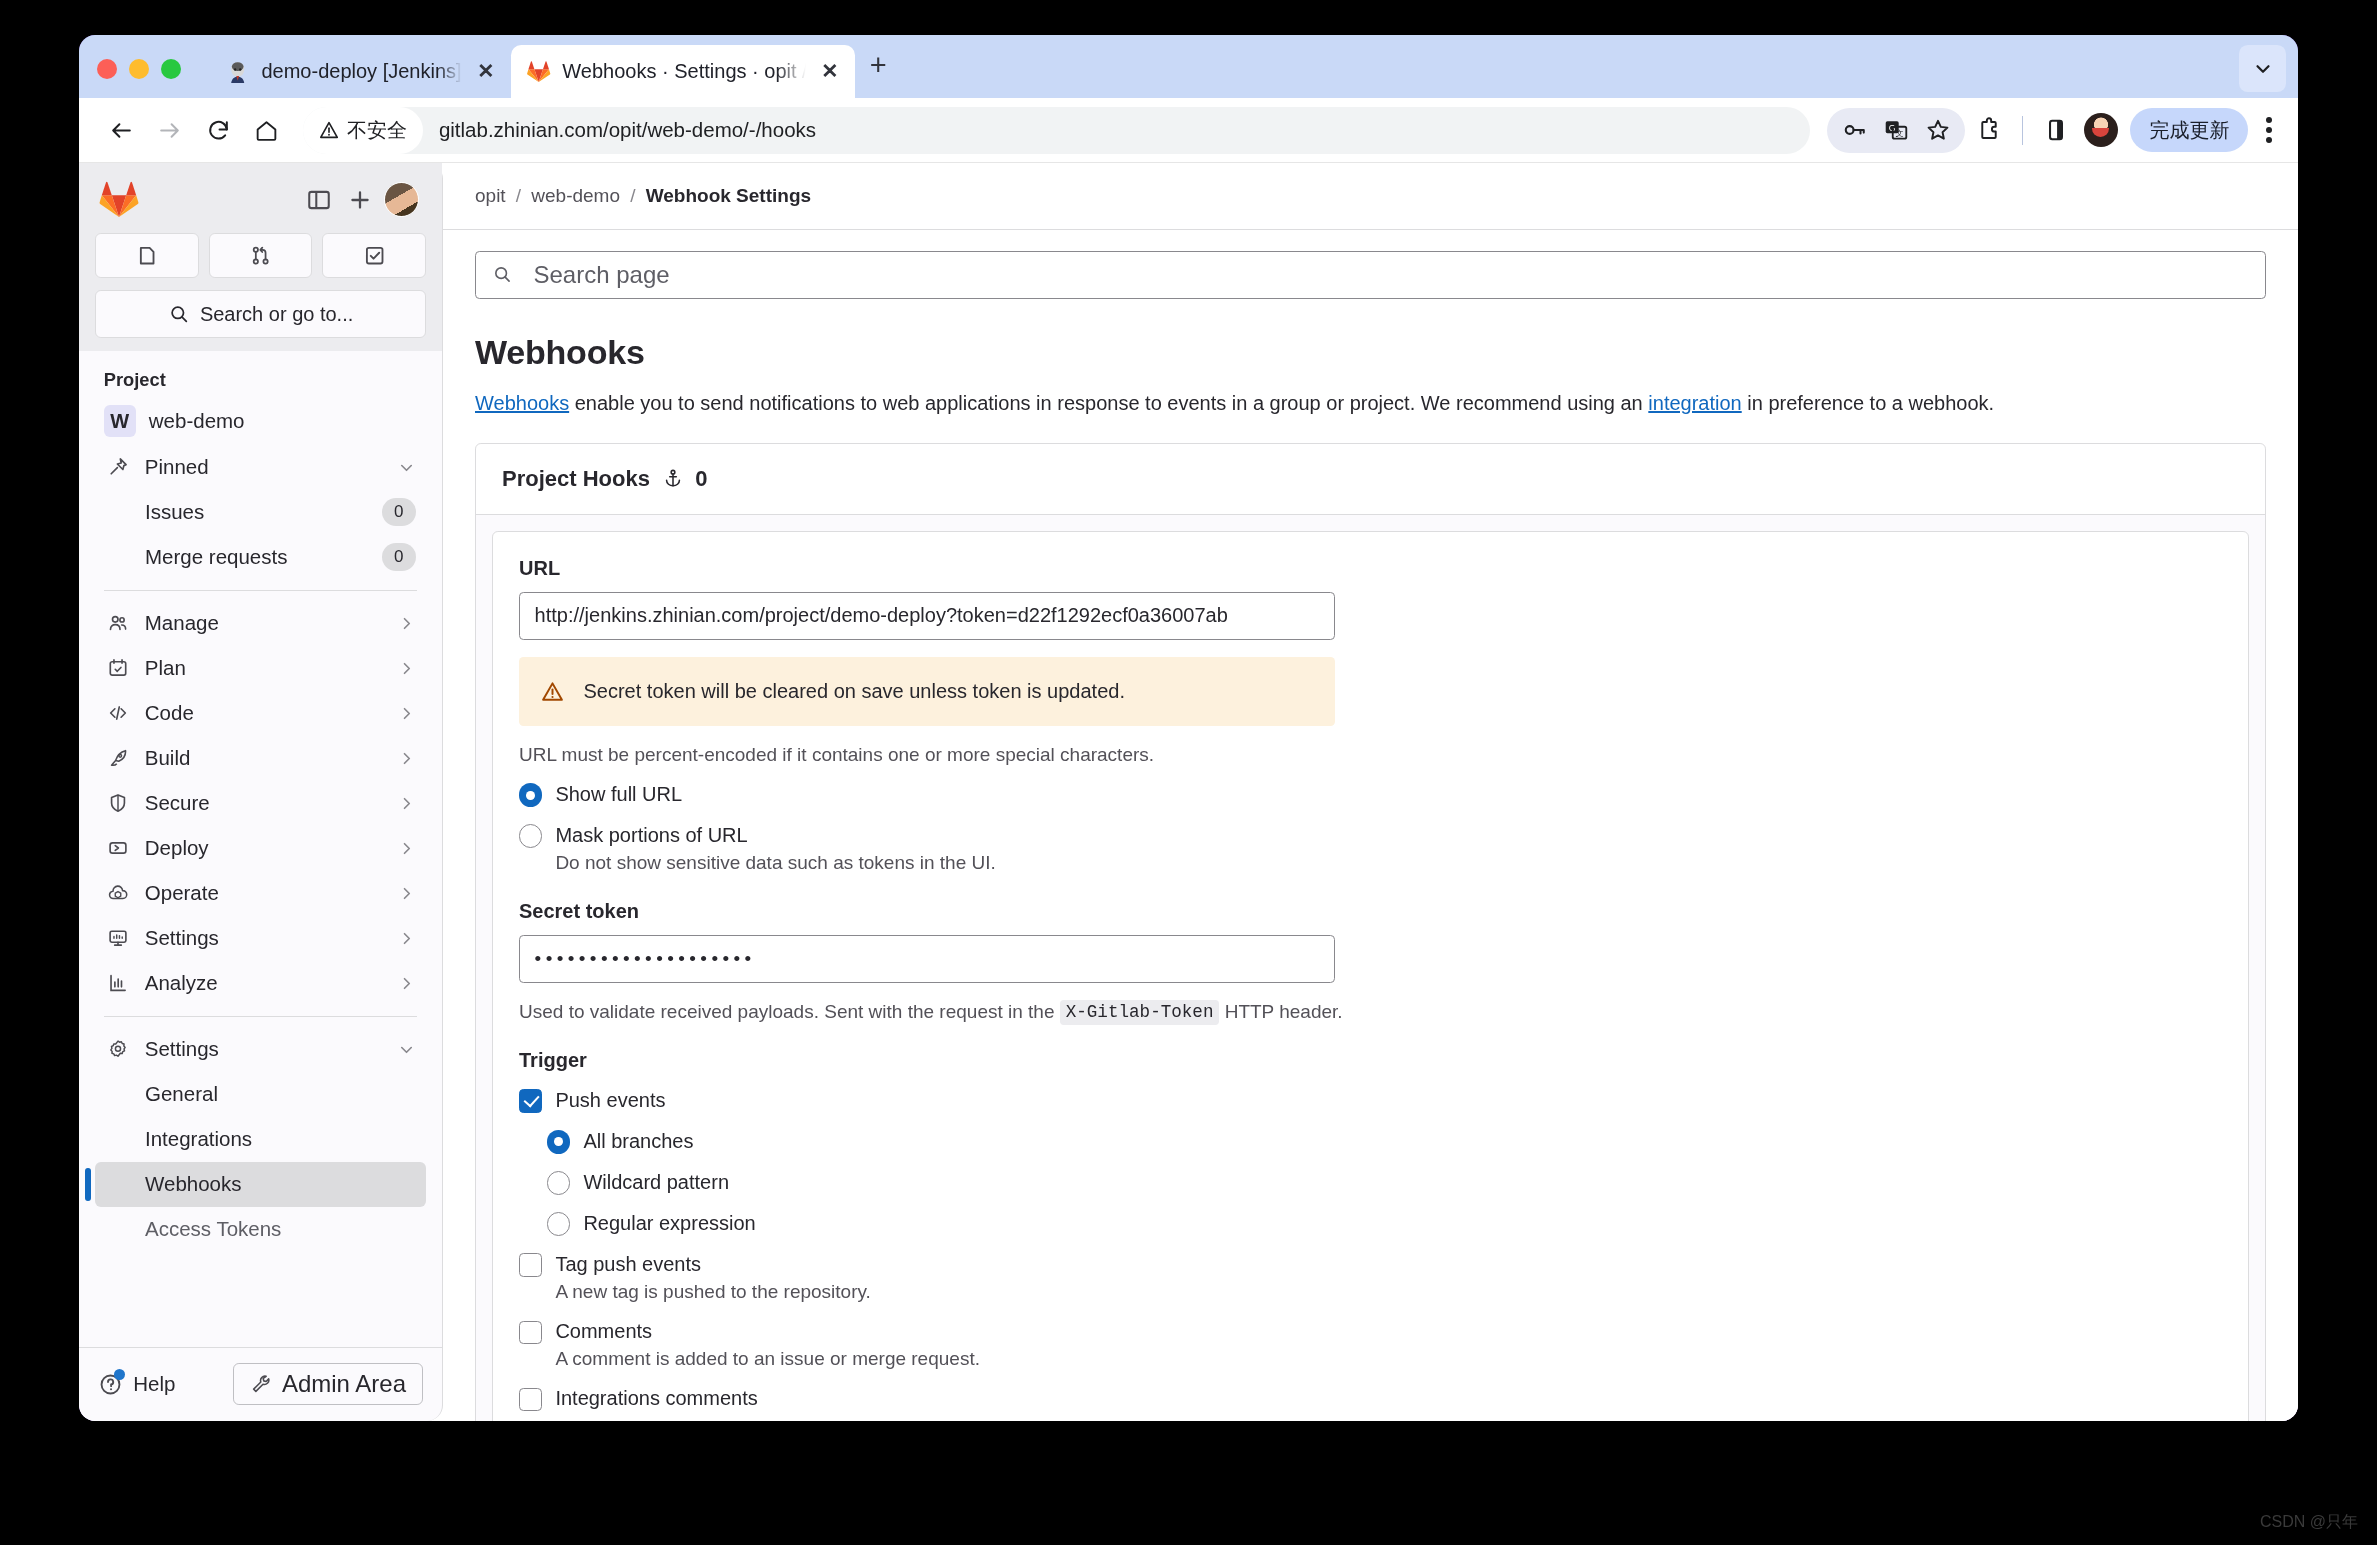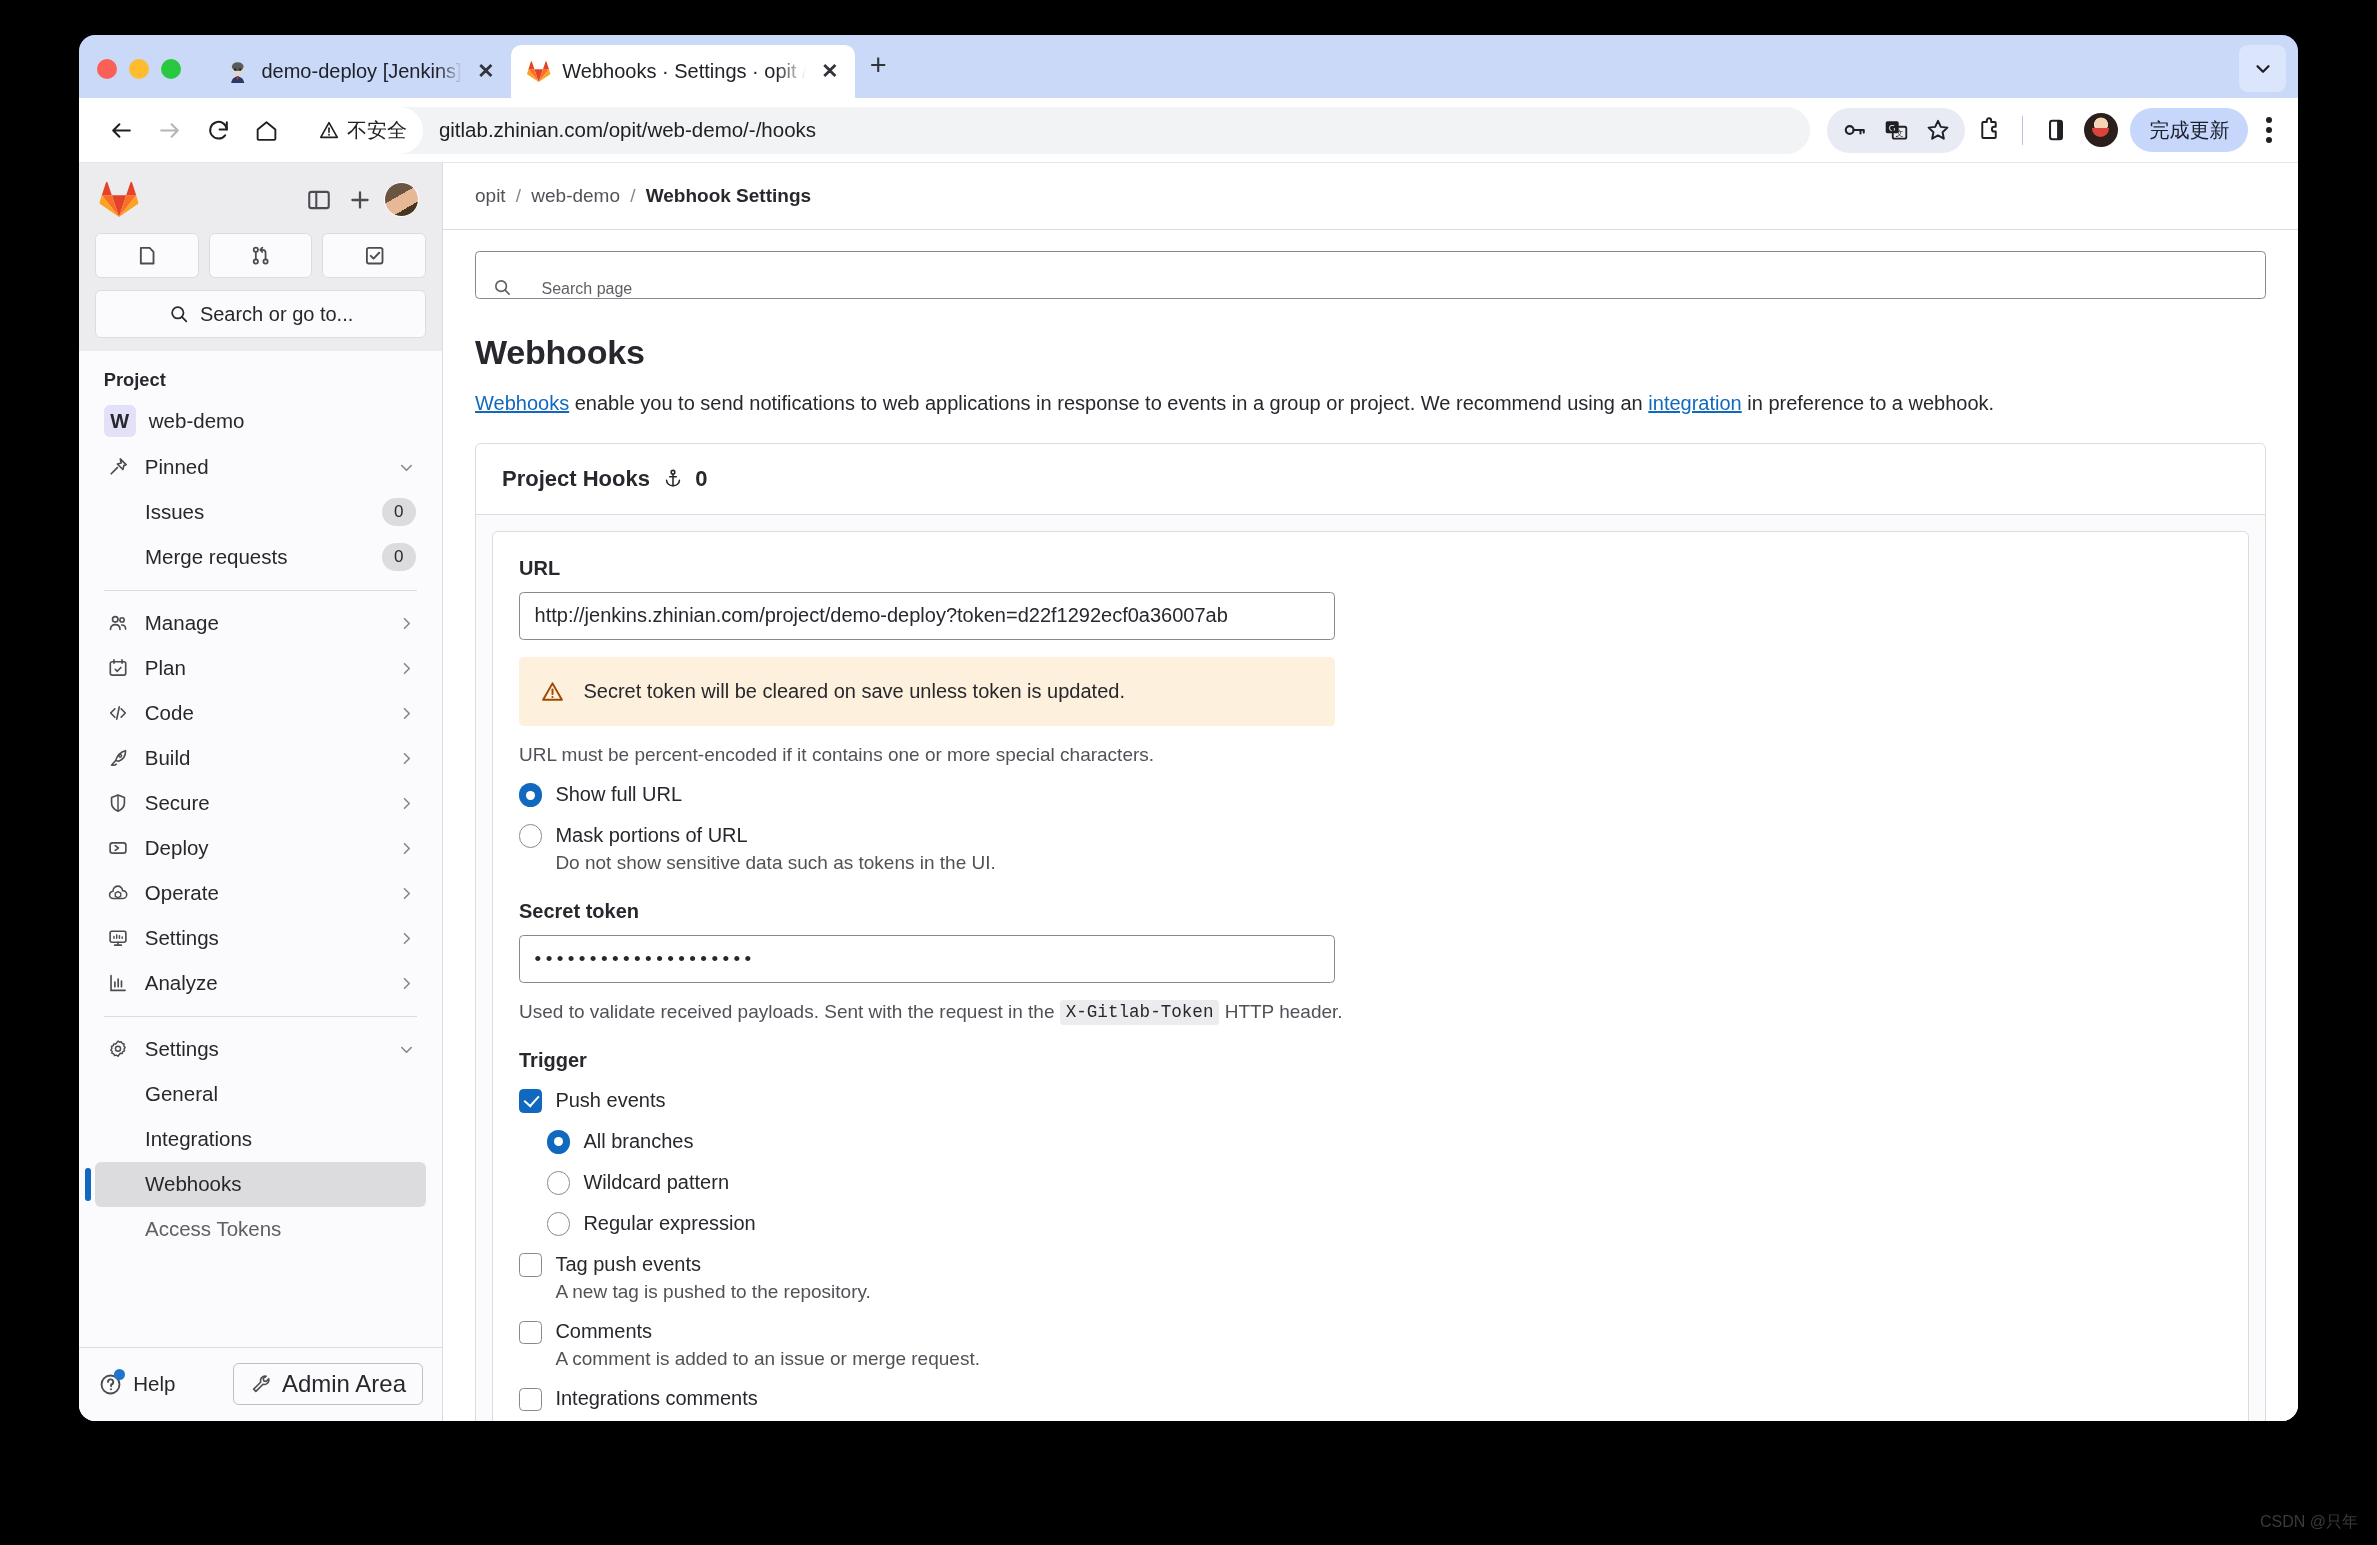--- a/index.html
+++ b/index.html
@@ -143,20 +143,21 @@
     border-top: 0.7px solid #e6e6e6;
   }
 
   
   .sidebar {
     width: 364px; flex: 0 0 364px;
     background: #fbfafd;
     border-right: 0.7px solid #dcdcde;
     display: flex; flex-direction: column;
     min-height: 0;
+    border-radius: 16px;
   }
   .sb-top { background: #ececef; padding: 10.2px 16px 13px 16px; }
   .sb-head { display: flex; align-items: center; height: 53px; padding: 0 4.4px; }
   .sb-head .spacer { flex: 1 1 auto; }
   .sb-icon-btn { width: 41px; height: 41px; display: flex; align-items: center; justify-content: center; border-radius: 7.3px; }
   .sb-avatar {
     width: 35px; height: 35px; border-radius: 50%;
     background: linear-gradient(150deg,#6a5543 0 40%, #e6b896 40% 72%, #46351f 72% 100%);
     border: 1.5px solid #fff;
   }
@@ -234,23 +235,23 @@
     font-size: 19px; color: #535158;
     border-bottom: 0.7px solid #dcdcde;
     gap: 10.2px;
   }
   .bc-sep { color: #89888d; }
   .bc-cur { color: #28272d; font-weight: 700; }
   .content-scroll { flex: 1 1 auto; overflow: hidden; padding: 20.5px 32px 0 32px; }
   .search-page {
     height: 48px;
     border: 0.7px solid #89888d; border-radius: 4.4px;
-    display: flex; align-items: flex-end; gap: 29px;
+    display: flex; align-items: center; gap: 21px;
     padding: 0 16px;
-    font-size: 16px; color: #5e5e65;
+    font-size: 24px; color: #5e5e65;
   }
   .h1 { font-size: 34px; font-weight: 700; color: #28272d; margin-top: 34px; letter-spacing: -0.2px; }
   .intro { font-size: 20px; color: #28272d; margin-top: 17.6px; line-height: 1.45; }
   .link { color: #1068bf; }
 
   .card {
     margin-top: 25px;
     border: 0.7px solid #dcdcde; border-radius: 5.9px;
     background: #fff;
   }

